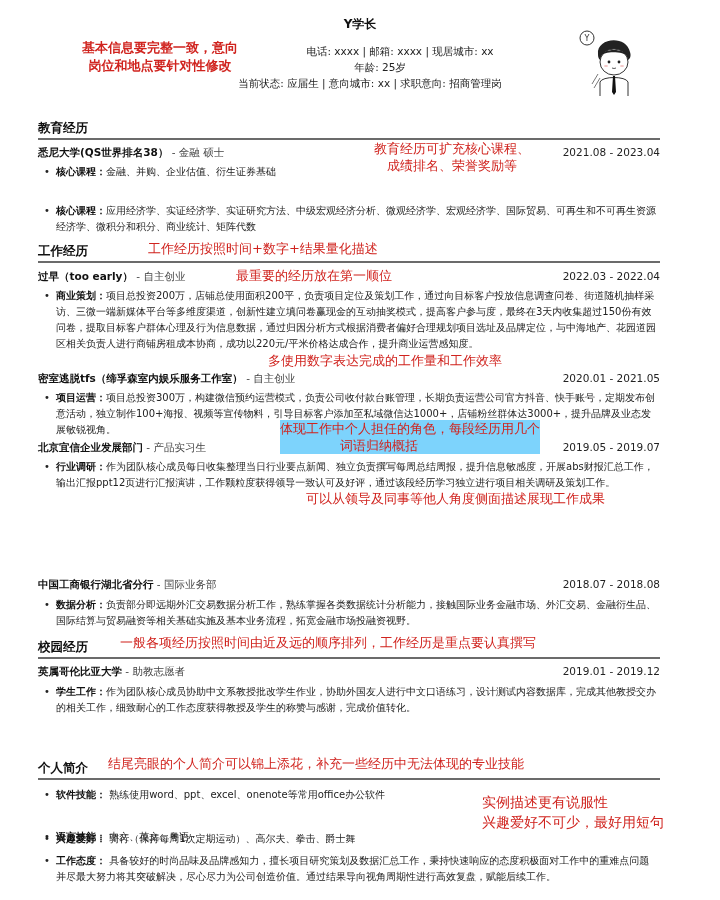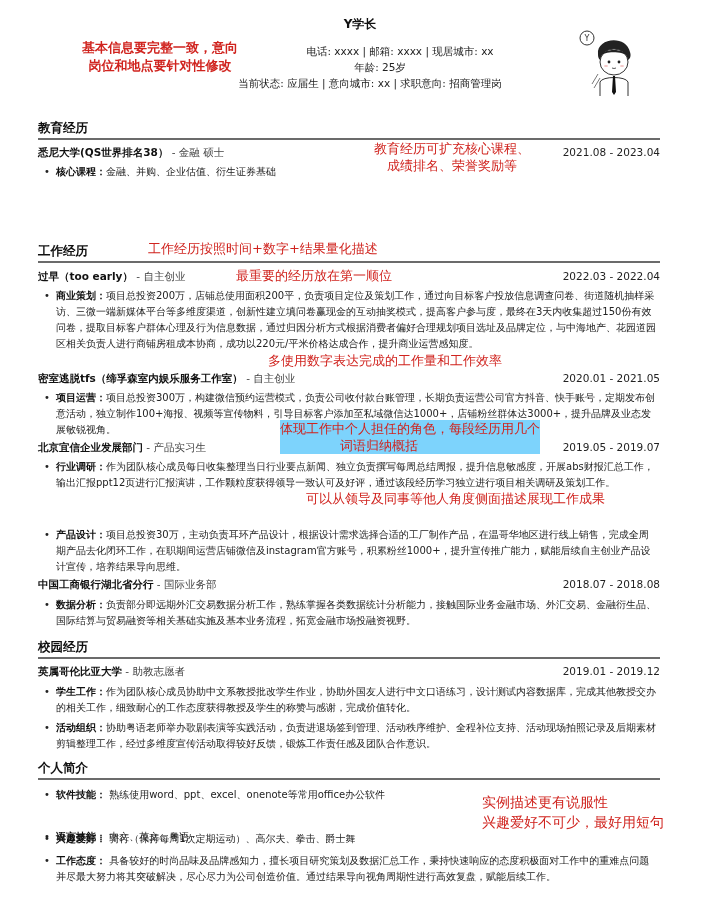--- a/index.html
+++ b/index.html
@@ -72,20 +72,23 @@
   </div>
 
   <div class="entry-head" style="top:146px;">
     <span class="org">悉尼大学(QS世界排名38）</span><span class="role"> - 金融 硕士</span>
     <span class="date">2021.08  - 2023.04</span>
   </div>
   <div class="bullet" style="top:164px; width:300px;">
     <span class="key">核心课程：</span><span>金融、并购、企业估值、衍生证券基础</span>
   </div>
 
+  <div class="bullet" style="top:203px;">
+    <span class="key">核心课程：</span><span>应用经济学、实证经济学、实证研究方法、中级宏观经济分析、微观经济学、宏观经济学、国际贸易、可再生和不可再生资源经济学、微积分和积分、商业统计、矩阵代数</span>
+  </div>
 
   <div class="section-title" style="top:243px;">工作经历</div>
   <div class="tip" style="left:148px; top:240px;">工作经历按照时间+数字+结果量化描述</div>
   <div class="rule" style="top:261px;"></div>
 
   <div class="entry-head" style="top:270px;">
     <span class="org">过早（too early）</span><span class="role"> - 自主创业</span>
     <span class="date">2022.03  - 2022.04</span>
   </div>
   <div class="tip" style="left:236px; top:267px;">最重要的经历放在第一顺位</div>
@@ -108,47 +111,43 @@
 
   <div class="entry-head" style="top:441px;">
     <span class="org">北京宜信企业发展部门</span><span class="role"> - 产品实习生</span>
     <span class="date">2019.05  - 2019.07</span>
   </div>
   <div class="bullet" style="top:459px;">
     <span class="key">行业调研：</span><span>作为团队核心成员每日收集整理当日行业要点新闻、独立负责撰写每周总结周报，提升信息敏感度，开展abs财报汇总工作，输出汇报ppt12页进行汇报演讲，工作颗粒度获得领导一致认可及好评，通过该段经历学习独立进行项目相关调研及策划工作。</span>
   </div>
   <div class="tip" style="left:306px; top:490px; background:#fff;">可以从领导及同事等他人角度侧面描述展现工作成果</div>
 
-  <div class="bullet" style="top:527px;">
-    <span class="key">产品设计：</span><span>项目总投资30万，主动负责耳环产品设计，根据设计需求选择合适的工厂制作产品，在温哥华地区进行线上销售，完成全周期产品去化闭环工作，在职期间运营店铺微信及instagram官方账号，积累粉丝1000+，提升宣传推广能力，赋能后续自主创业产品设计宣传，培养结果导向思维。</span>
-  </div>
 
   <div class="entry-head" style="top:578px;">
     <span class="org">中国工商银行湖北省分行</span><span class="role"> - 国际业务部</span>
     <span class="date">2018.07  - 2018.08</span>
   </div>
   <div class="bullet" style="top:597px;">
     <span class="key">数据分析：</span><span>负责部分即远期外汇交易数据分析工作，熟练掌握各类数据统计分析能力，接触国际业务金融市场、外汇交易、金融衍生品、国际结算与贸易融资等相关基础实施及基本业务流程，拓宽金融市场投融资视野。</span>
   </div>
 
   <div class="section-title" style="top:639px;">校园经历</div>
+  <div class="tip" style="left:120px; top:634px;">一般各项经历按照时间由近及远的顺序排列，工作经历是重点要认真撰写</div>
   <div class="rule" style="top:657px;"></div>
 
   <div class="entry-head" style="top:665px;">
     <span class="org">英属哥伦比亚大学</span><span class="role"> - 助教志愿者</span>
     <span class="date">2019.01  - 2019.12</span>
   </div>
   <div class="bullet" style="top:684px;">
     <span class="key">学生工作：</span><span>作为团队核心成员协助中文系教授批改学生作业，协助外国友人进行中文口语练习，设计测试内容数据库，完成其他教授交办的相关工作，细致耐心的工作态度获得教授及学生的称赞与感谢，完成价值转化。</span>
   </div>
-  <div class="bullet" style="top:720px;">
-    <span class="key">活动组织：</span><span>协助粤语老师举办歌剧表演等实践活动，负责进退场签到管理、活动秩序维护、全程补位支持、活动现场拍照记录及后期素材剪辑整理工作，经过多维度宣传活动取得较好反馈，锻炼工作责任感及团队合作意识。</span>
-  </div>
 
   <div class="section-title" style="top:760px;">个人简介</div>
+  <div class="tip" style="left:108px; top:755px;">结尾亮眼的个人简介可以锦上添花，补充一些经历中无法体现的专业技能</div>
   <div class="rule" style="top:778px;"></div>
 
   <div class="bullet" style="top:787px; width:420px;">
     <span class="key">软件技能：</span><span> 熟练使用word、ppt、excel、onenote等常用office办公软件</span>
   </div>
   <div class="bullet" style="top:829px; width:300px;">
     <span class="key">语言技能：</span><span> 中文、英文、粤语</span>
   </div>
   <div class="bullet" style="top:831px; width:380px;">
     <span class="key">兴趣爱好：</span><span> 骑行（保持每周1次定期运动）、高尔夫、拳击、爵士舞</span>

